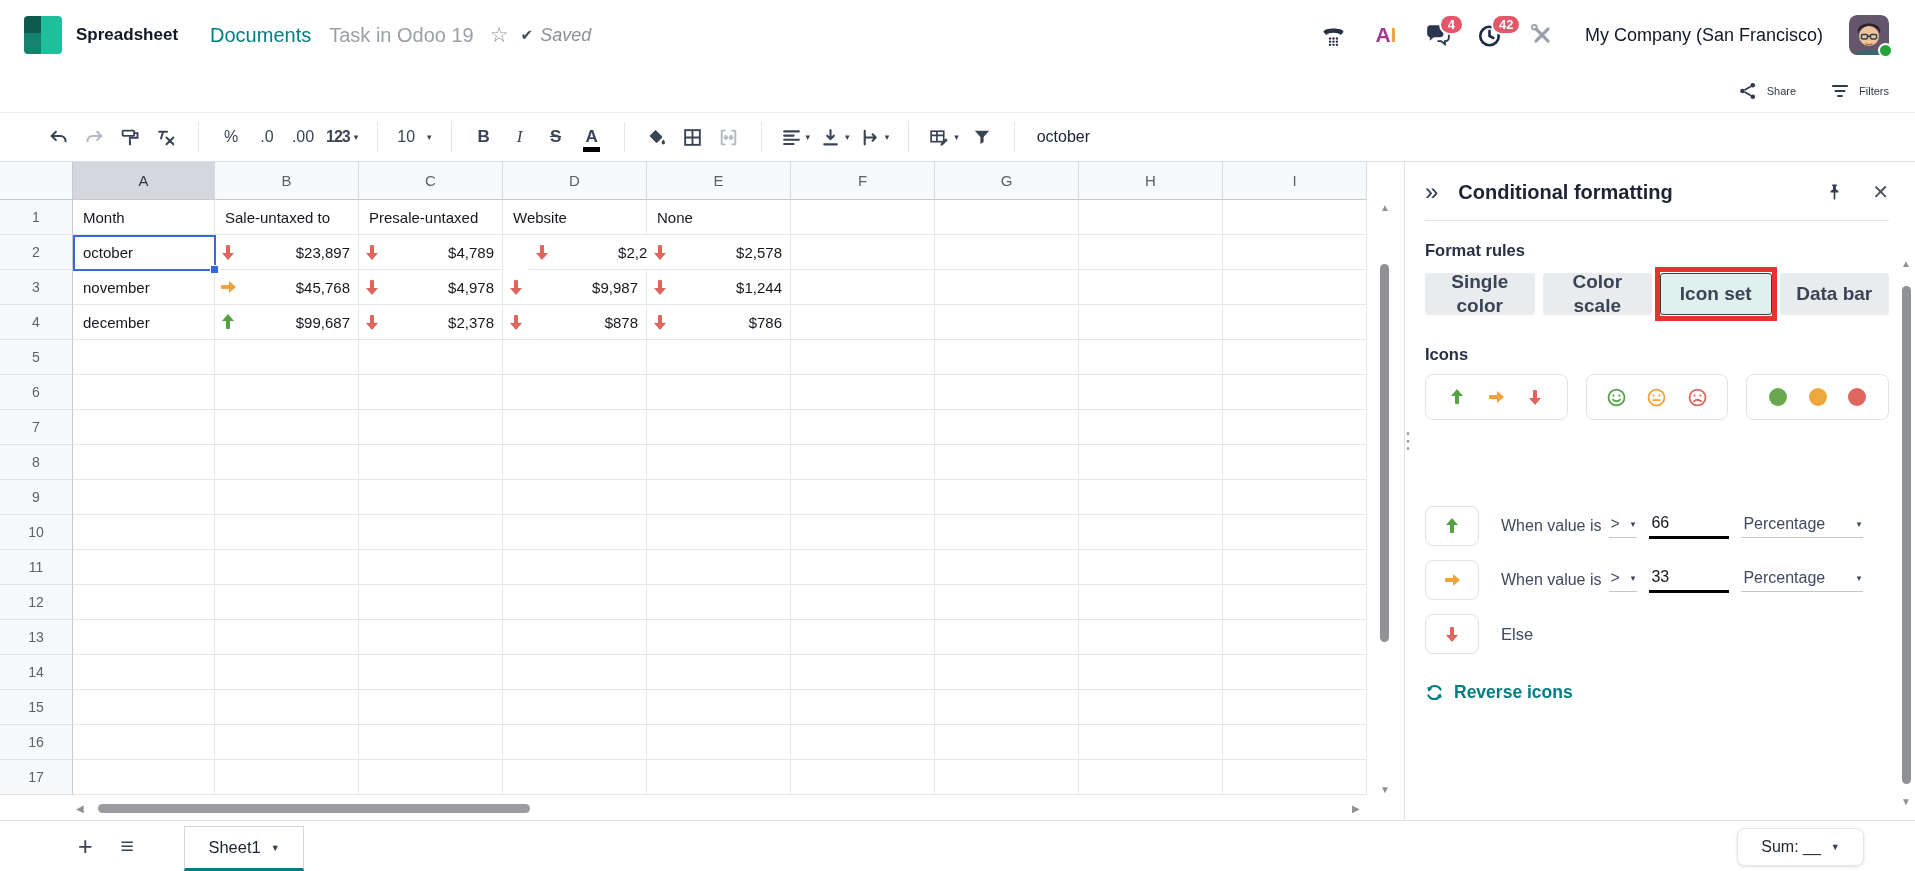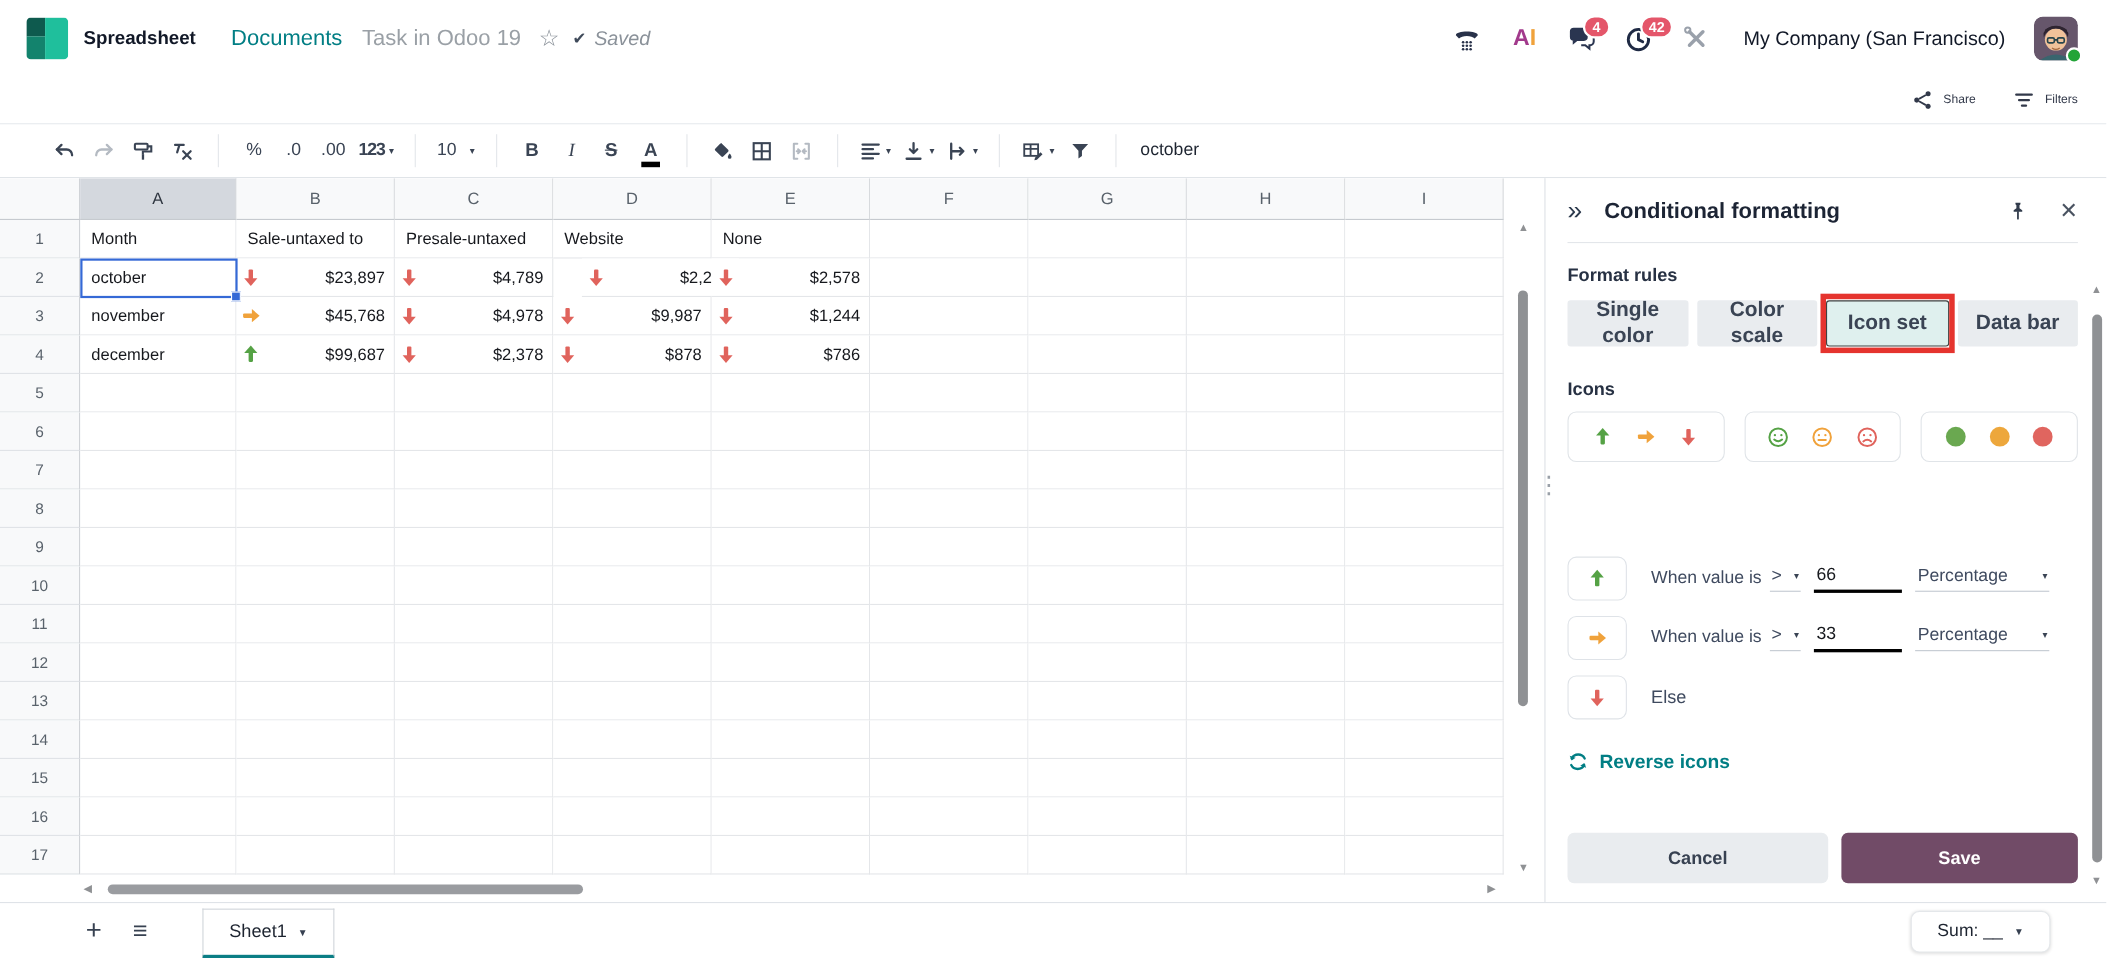--- a/index.html
+++ b/index.html
@@ -678,24 +678,20 @@
       <div class="reverse">
         <svg width="19" height="19" viewBox="0 0 18 18" fill="none" stroke="#017e84" stroke-width="2" stroke-linecap="round">
             <path d="M14.8 6.2 A6.3 6.3 0 0 0 3.6 6.2"></path>
             <path d="M3.2 11.8 A6.3 6.3 0 0 0 14.4 11.8"></path>
             <path d="M1.9 3.9 3.6 8 7 5.5 Z" fill="#017e84" stroke="none"></path>
             <path d="M16.1 14.1 14.4 10 11 12.5 Z" fill="#017e84" stroke="none"></path>
           </svg>
         <span>Reverse icons</span>
       </div>
 
-      <div class="p-actions">
-        <div class="btn btn-cancel">Cancel</div>
-        <div class="btn btn-save">Save</div>
-      </div>
 
       <div class="pscroll">
         <span class="sarrow" style="top:96px;left:0">▲</span>
         <div class="pthumb"></div>
         <span class="sarrow" style="top:634px;left:0">▼</span>
       </div>
     </aside>
   </div>
 
   <footer class="bottombar">

